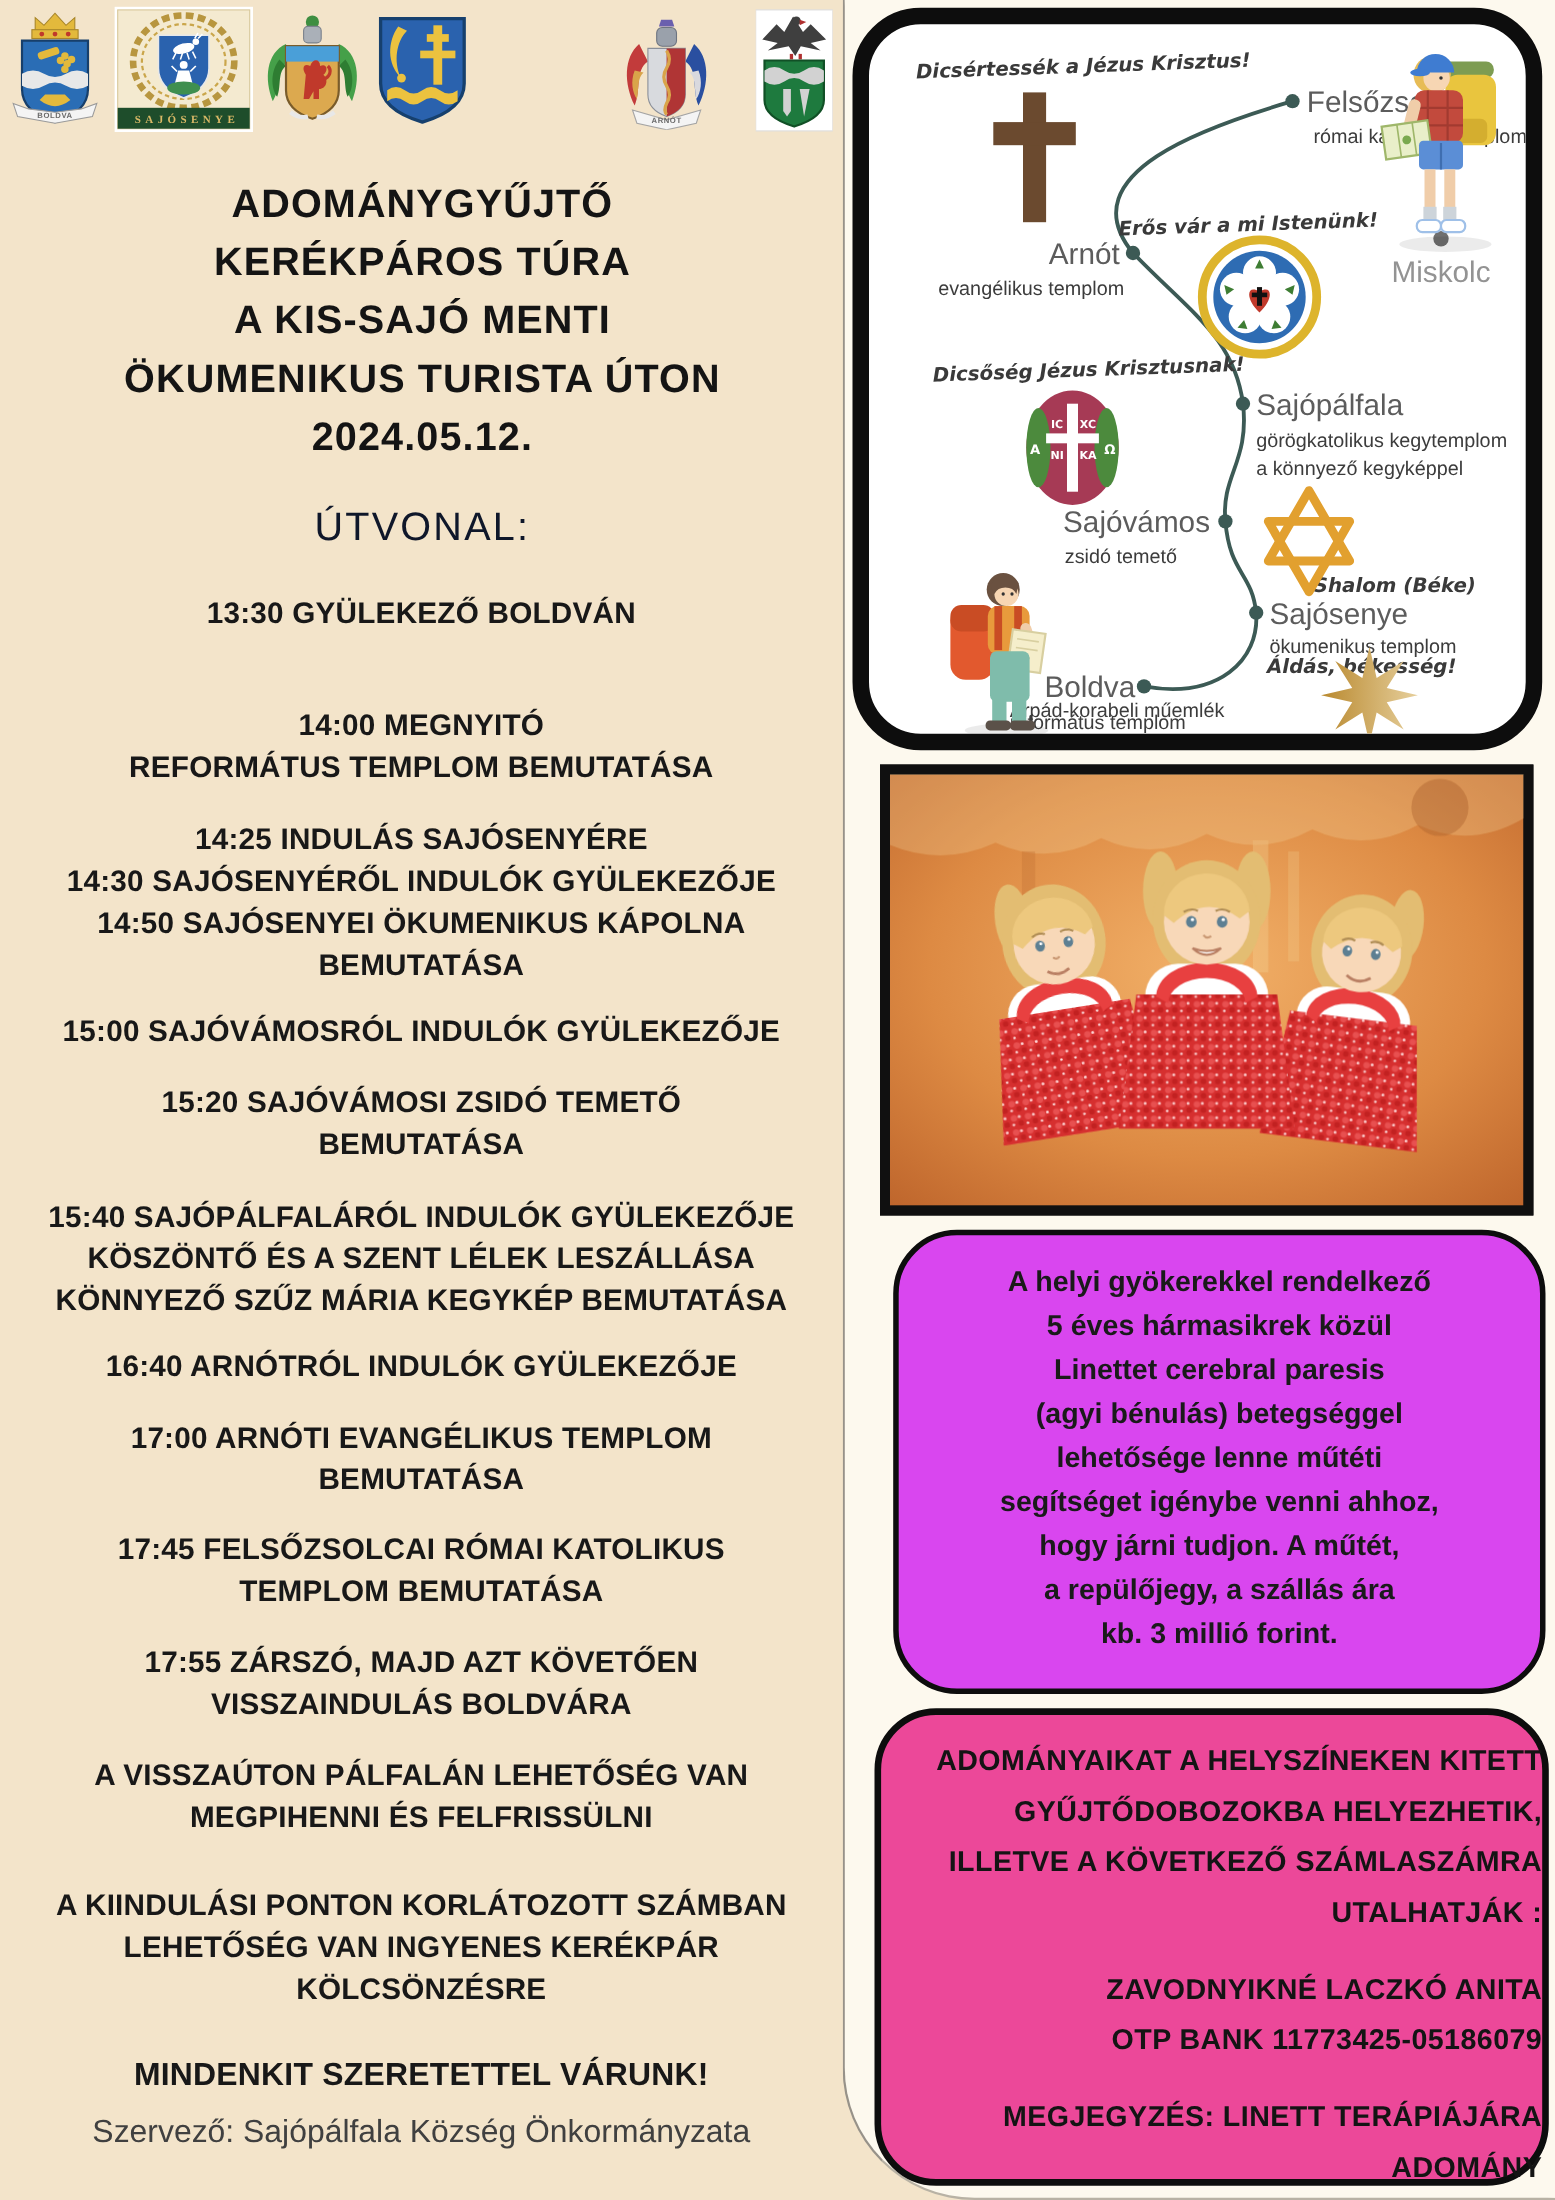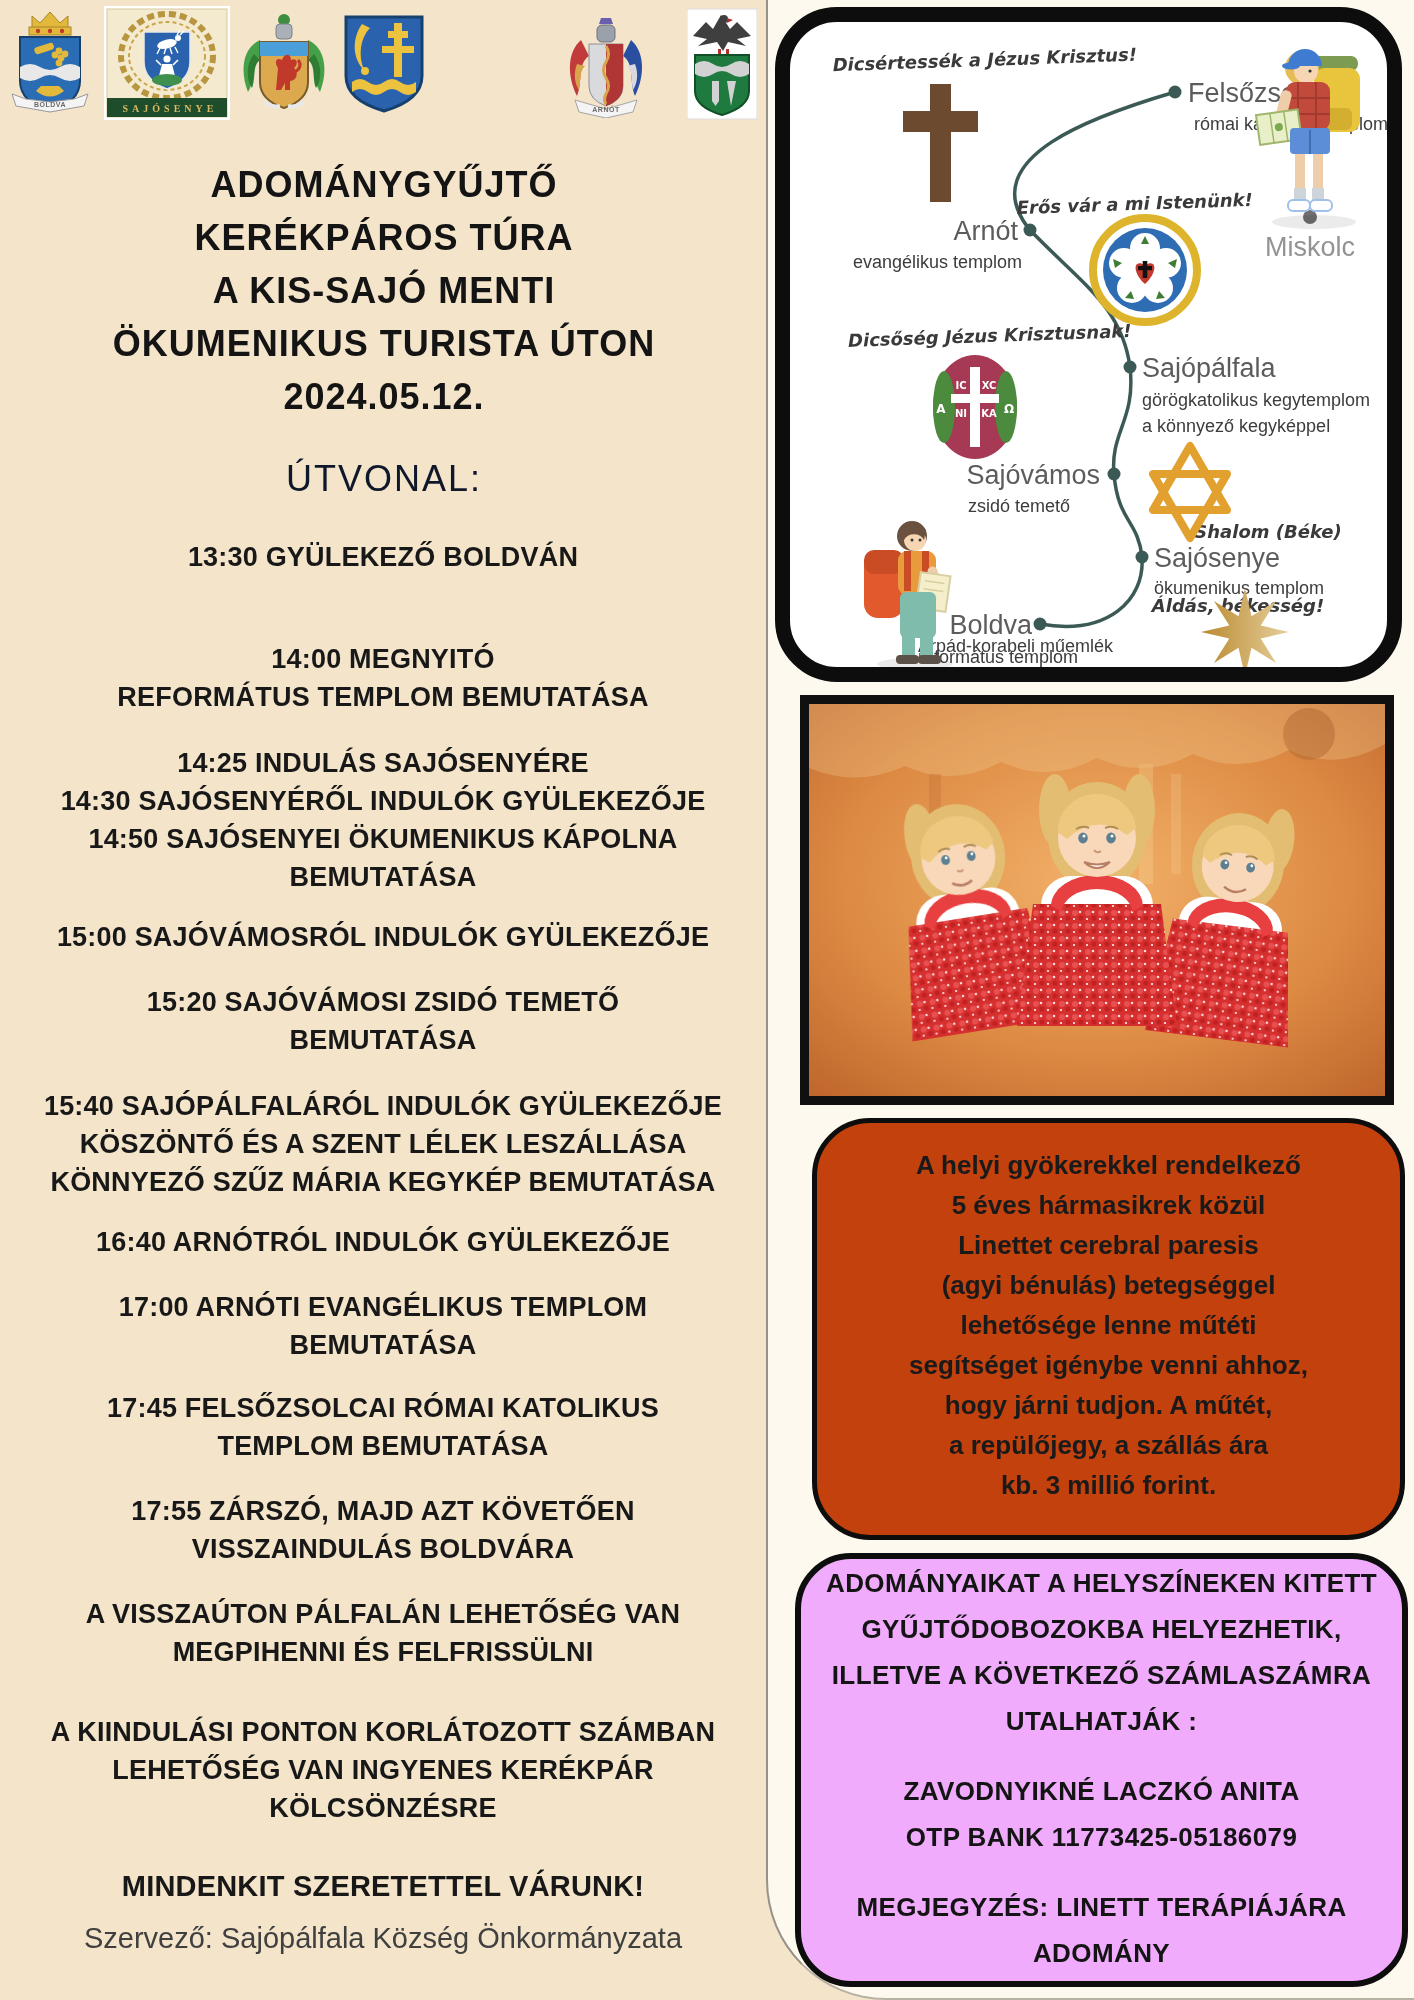--- a/index.html
+++ b/index.html
@@ -32,27 +32,27 @@
   .hand{font:italic 700 18px "DejaVu Sans",sans-serif;fill:#3a3a3a;}
   .map-name{font:400 27px "Liberation Sans",sans-serif;fill:#5c5c5c;}
   .map-name-light{font:400 27px "Liberation Sans",sans-serif;fill:#939393;}
   .map-cap{font:400 18px "Liberation Sans",sans-serif;fill:#3c3c3c;}
   .emblem-letter{font:700 10px "DejaVu Sans",sans-serif;fill:#ffffff;}
   .emblem-greek{font:700 12px "DejaVu Sans",sans-serif;fill:#ffffff;}
   .crest-banner{font:700 7px "Liberation Sans",sans-serif;fill:#6b6b6b;letter-spacing:0.5px;}
   .crest2-band{font:700 10px "Liberation Serif",serif;fill:#d9b967;letter-spacing:4px;}
   .photo-frame{position:absolute;left:800px;top:695px;width:594px;height:410px;background:#111;
     border:9px solid #101010;box-sizing:border-box;}
-  .info-box{position:absolute;left:812px;top:1118px;width:593px;height:422px;background:#c2410c;
+  .info-box{position:absolute;left:812px;top:1118px;width:593px;height:422px;background:#d946ef;
     border:5px solid #0d0d0d;border-radius:58px;box-sizing:border-box;
     text-align:center;padding-top:22px;font-size:26px;line-height:40px;font-weight:700;color:#1a1a1a;}
   .info-box div{white-space:nowrap;}
-  .donation-box{position:absolute;left:795px;top:1553px;width:613px;height:434px;background:#f0abfc;
+  .donation-box{position:absolute;left:795px;top:1553px;width:613px;height:434px;background:#ec4899;
     border:6px solid #0d0d0d;border-radius:56px;box-sizing:border-box;
-    text-align:center;padding-top:1px;font-size:26px;line-height:46px;font-weight:700;
+    text-align:right;padding-top:18px;font-size:26px;line-height:46px;font-weight:700;
     letter-spacing:0.4px;color:#141414;}
   .donation-box .gap{height:24px;}
 </style>
 </head>
 <body>
 
 <div class="poster">
 
   <div class="left-col"></div>
   <div class="right-panel"></div>

